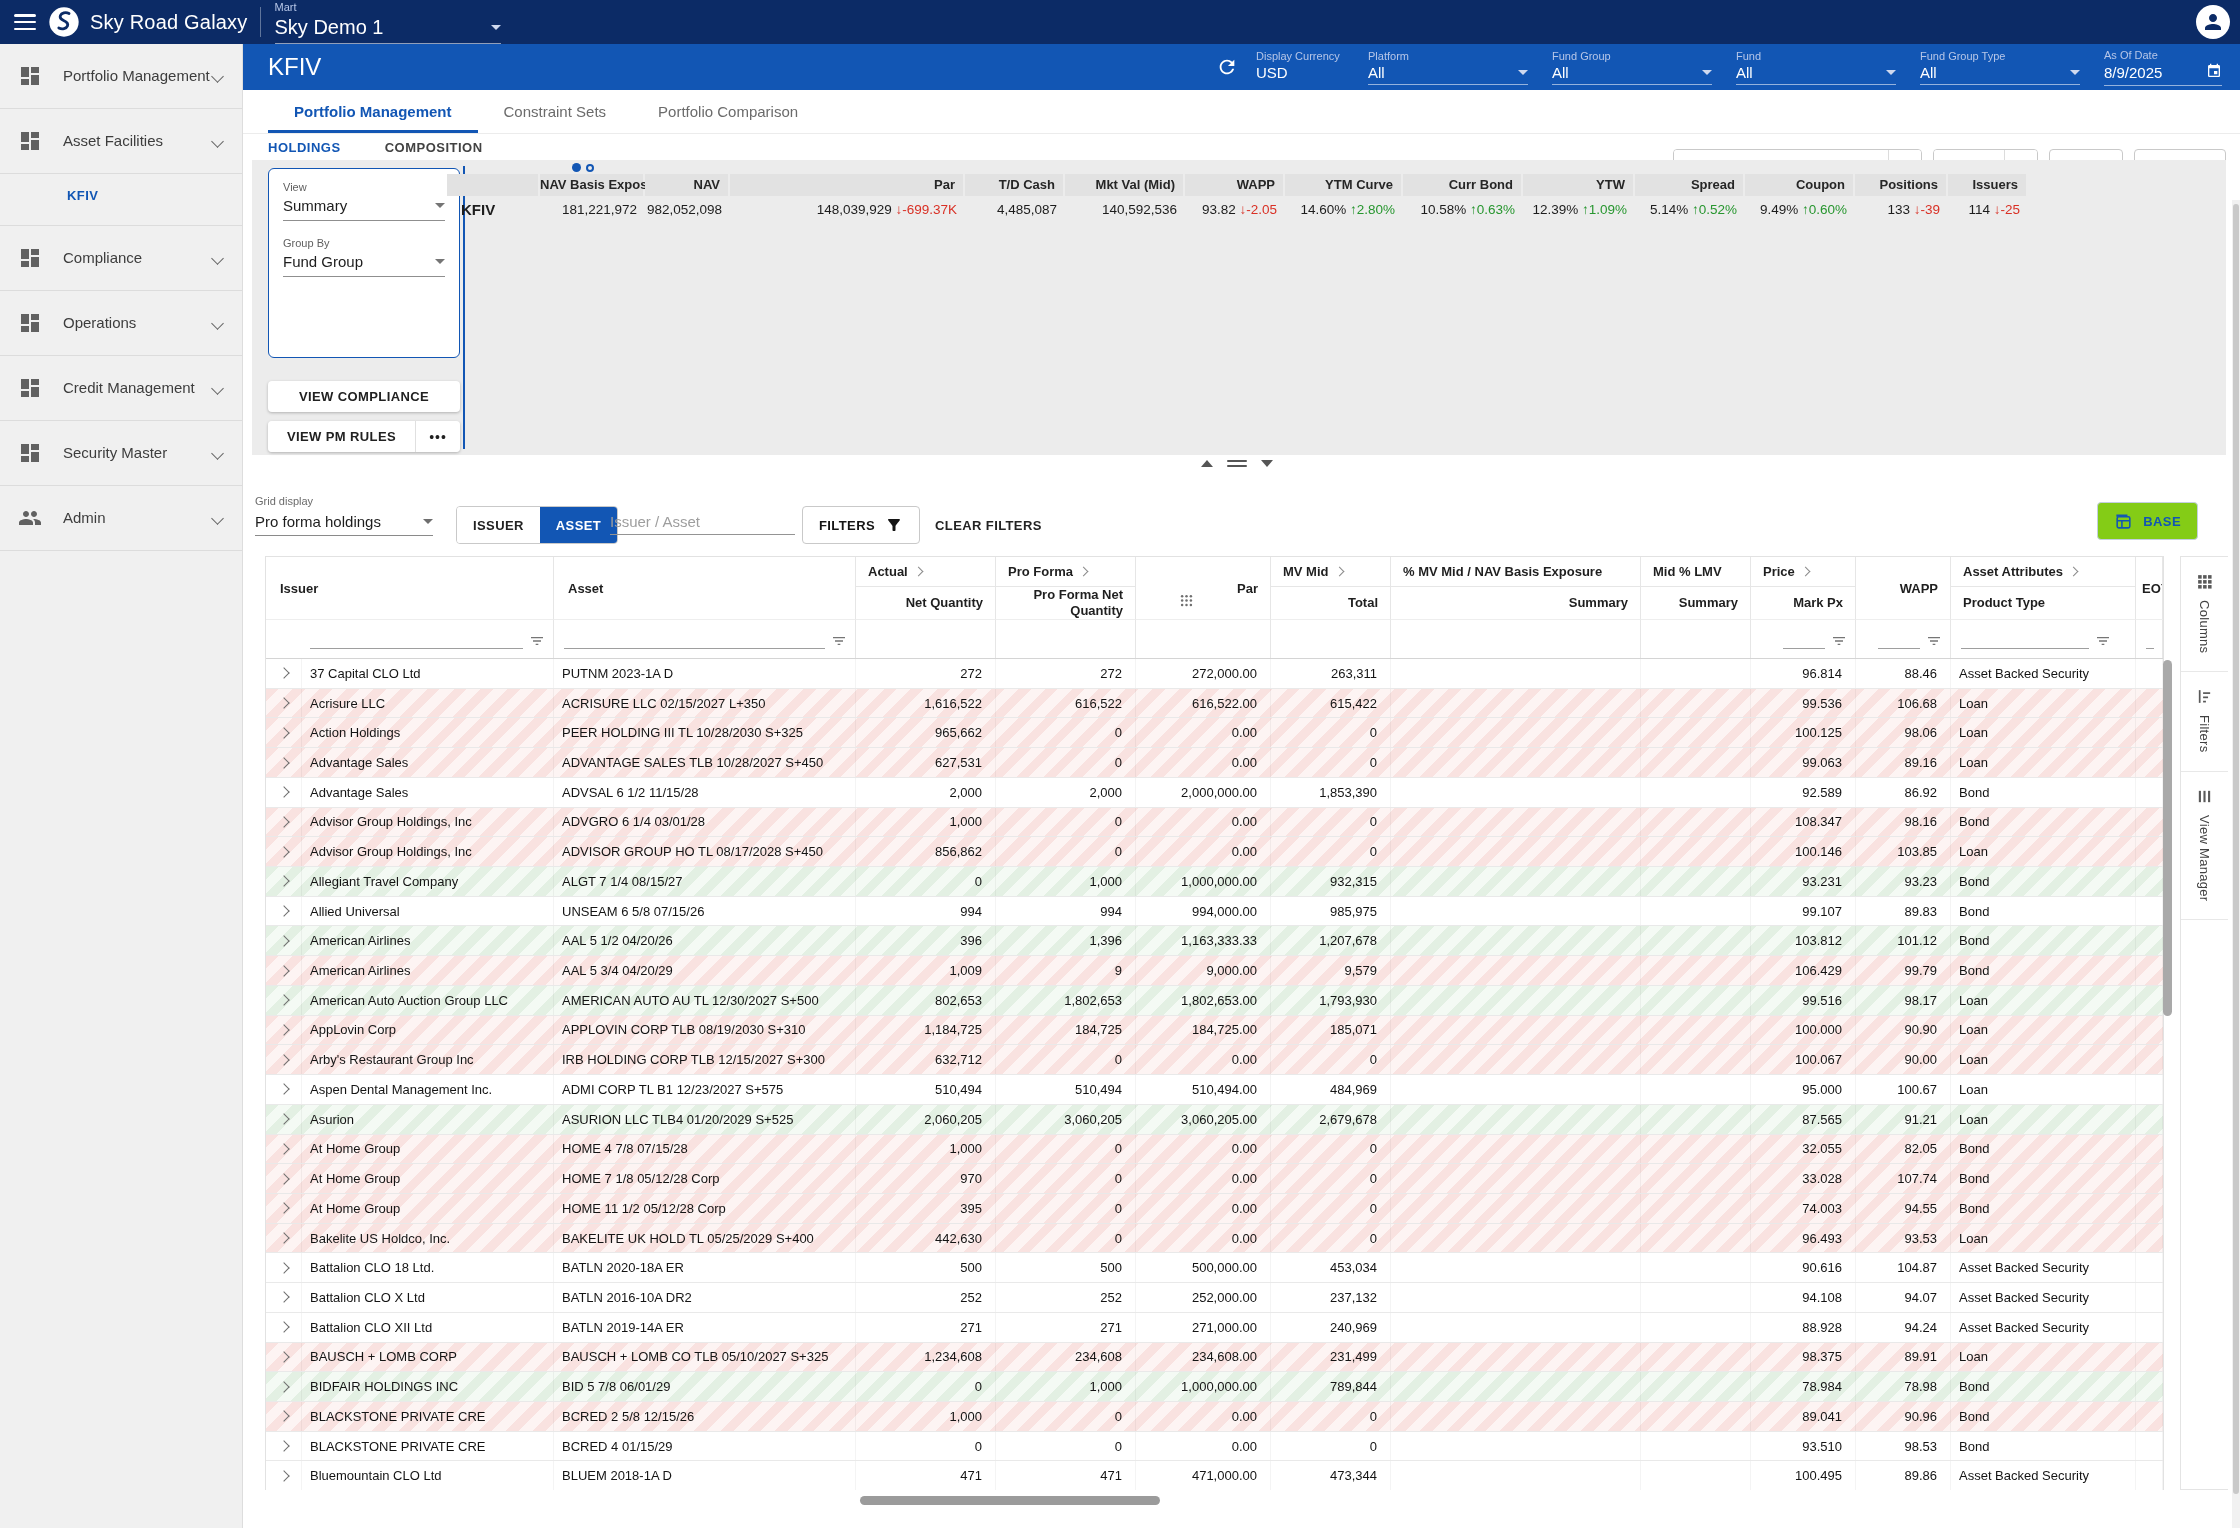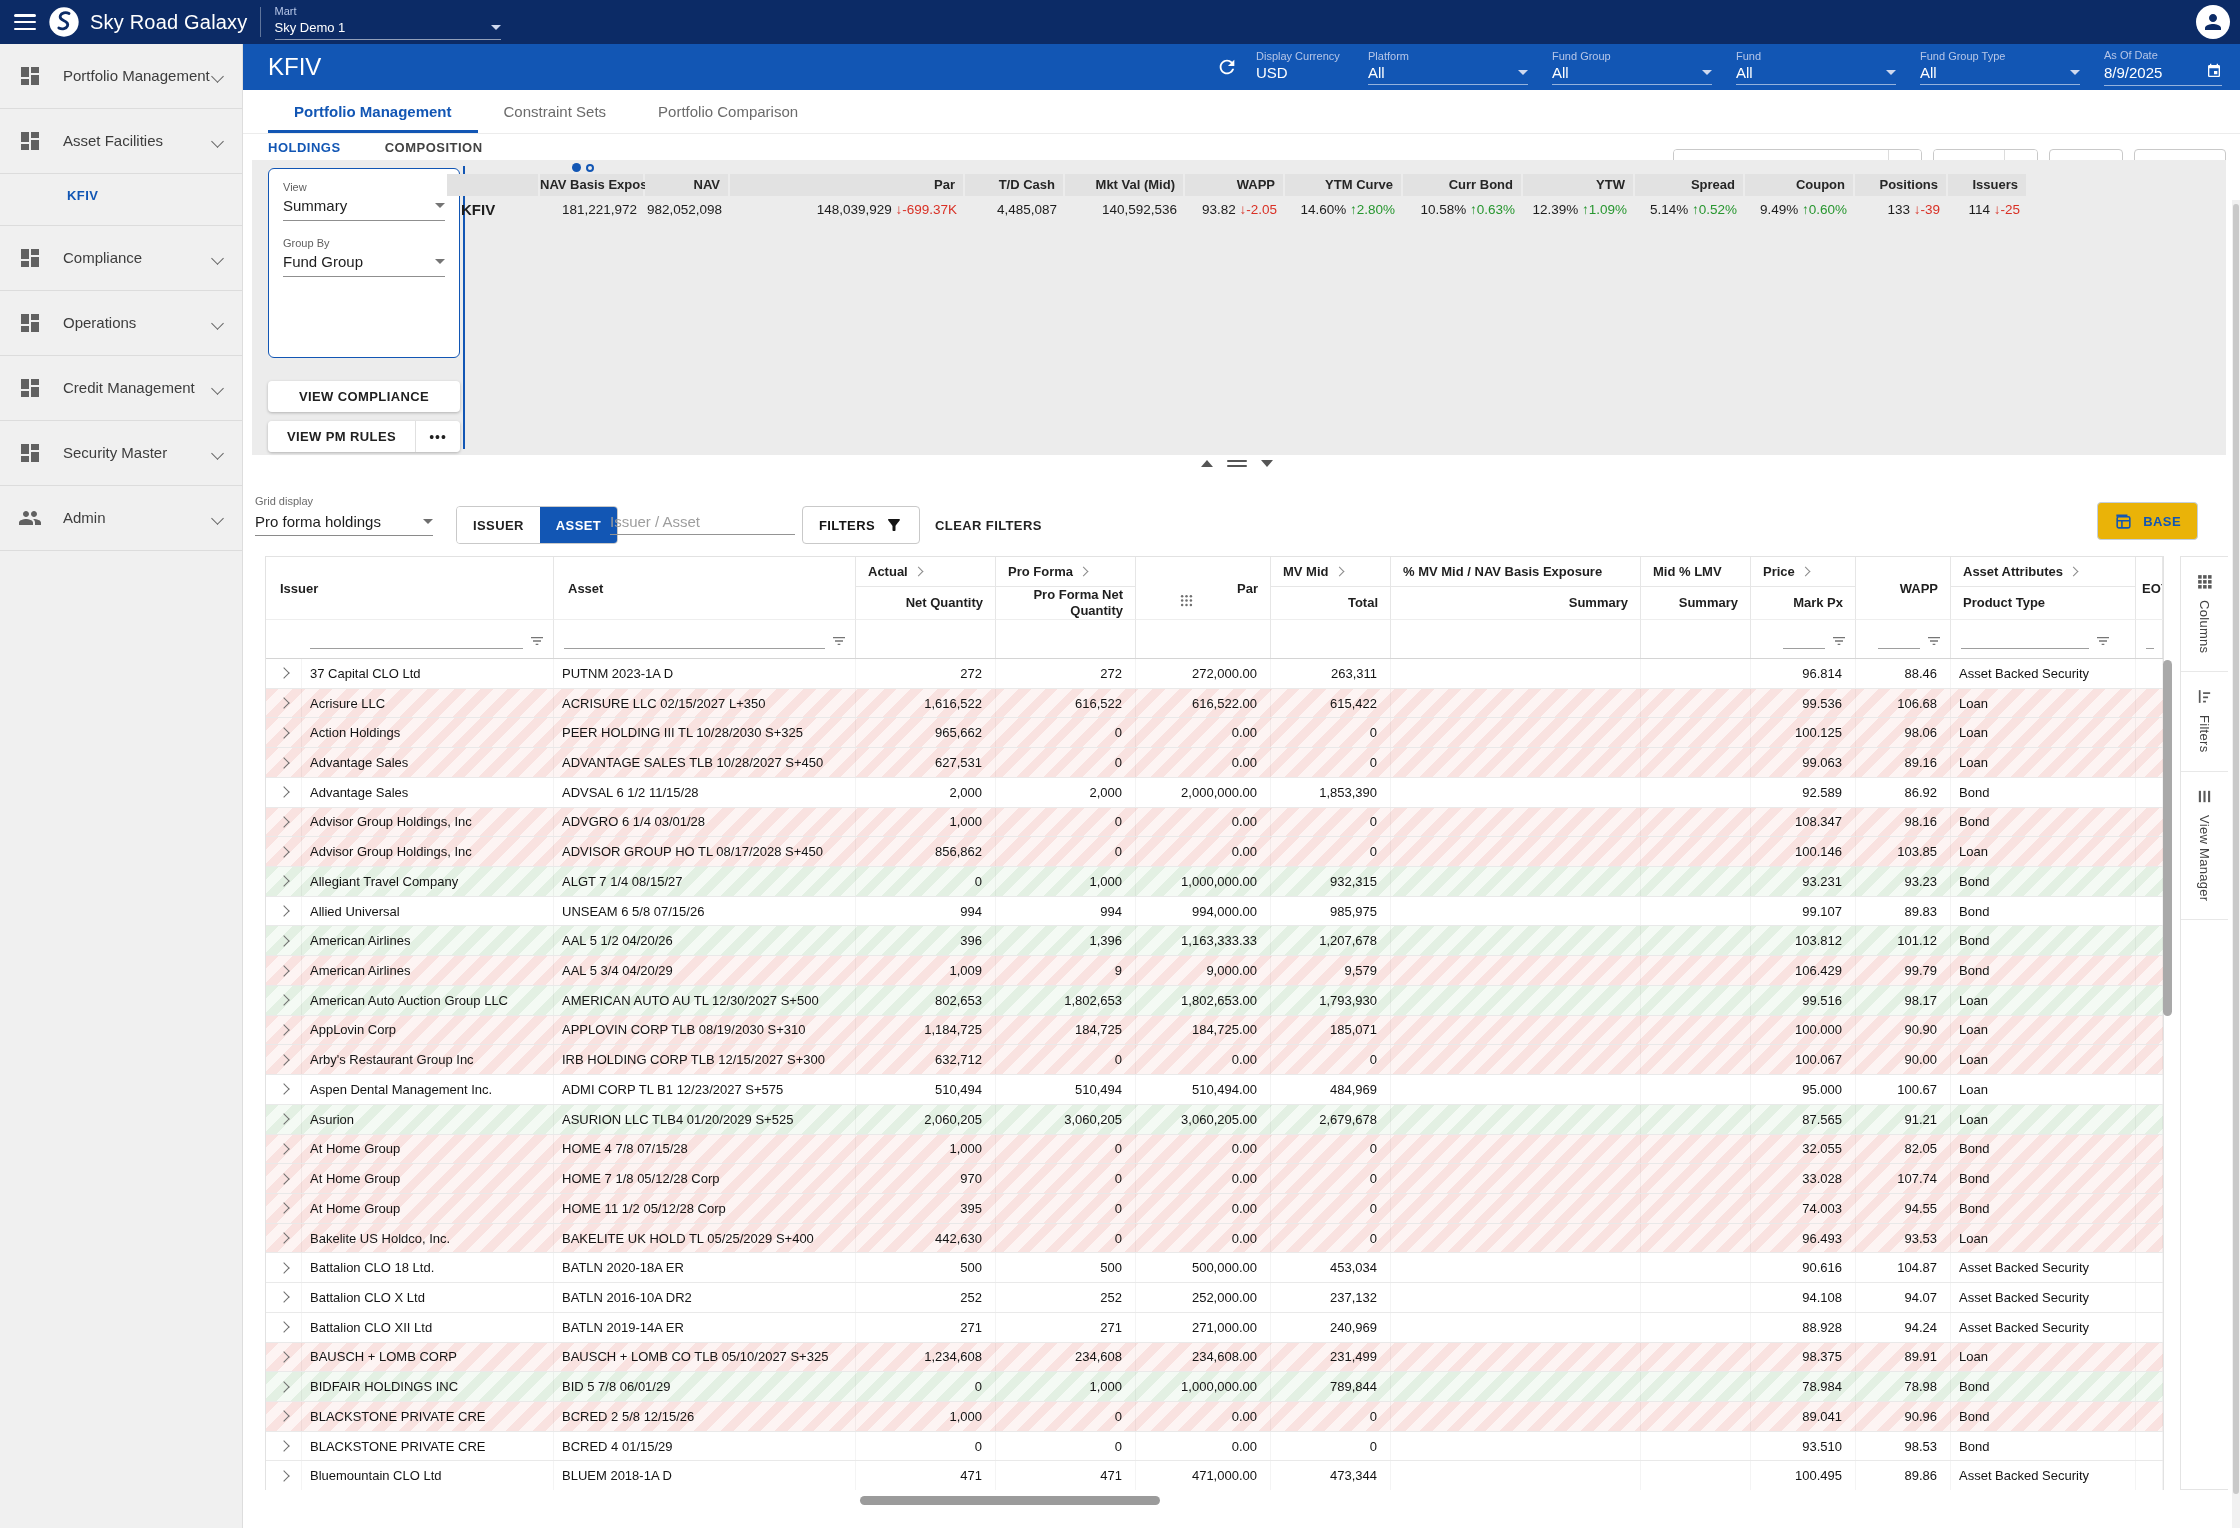--- a/index.html
+++ b/index.html
@@ -13,21 +13,21 @@
 
   
   .topbar{position:absolute;left:0;top:0;width:2240px;height:44px;background:var(--topbar);display:flex;align-items:center;color:#fff;z-index:30}
   .burger{width:22px;height:16px;margin-left:14px;display:flex;flex-direction:column;justify-content:space-between;cursor:pointer}
   .burger i{display:block;height:2.5px;background:#fff;border-radius:2px}
   .logo{width:32px;height:32px;margin-left:12px}
   .app-title{font-size:20px;font-weight:400;margin-left:10px;letter-spacing:.2px}
   .tb-div{width:1px;height:30px;background:rgba(255,255,255,.35);margin:0 14px 0 12px}
   .mart{display:flex;flex-direction:column;position:relative;width:226px}
   .mart .lbl{font-size:11px;color:#b6c6e8;margin-bottom:3px}
-  .mart .val-row{display:flex;align-items:center;justify-content:space-between;border-bottom:1px solid rgba(255,255,255,.55);padding-bottom:4px;font-size:13px}
+  .mart .val-row{display:flex;align-items:center;justify-content:space-between;border-bottom:1px solid rgba(255,255,255,.55);padding-bottom:4px;font-size:20px}
   .caret{width:0;height:0;border-left:5px solid transparent;border-right:5px solid transparent;border-top:5px solid #cfd9ef}
   .avatar{position:absolute;right:10px;top:5px;width:34px;height:34px;border-radius:50%;background:#fff;display:flex;align-items:center;justify-content:center}
 
   
   .sidebar{position:absolute;left:0;top:44px;width:243px;height:1484px;background:#f0f0f0;border-right:1px solid #ddd}
   .sb-block{border-bottom:1px solid #dcdcdc}
   .sb-item{min-height:64px;display:flex;align-items:center;padding:8px 14px 8px 18px;cursor:pointer;color:#3d3d3d}
   .sb-item .ic{width:24px;height:24px;flex:0 0 24px;color:#616161}
   .sb-item .txt{font-size:15px;margin-left:21px;flex:1;line-height:1.35}
   .sb-chev{width:9px;height:9px;border-right:1.8px solid #616161;border-bottom:1.8px solid #616161;transform:rotate(45deg);margin-right:6px}
@@ -95,21 +95,21 @@
   .gd .vrow{display:flex;align-items:center;justify-content:space-between;font-size:15px;color:#1d1d1d;border-bottom:1px solid #8a8a8a;padding:6px 0 5px}
   .gd .caret{border-top-color:#6e6e6e}
   .toggle{position:absolute;left:201px;top:11px;display:flex;border:1px solid #c9c9c9;border-radius:4px;overflow:hidden;height:38px}
   .tg{padding:0 16px;display:flex;align-items:center;font-size:13px;font-weight:700;letter-spacing:.4px;background:#fff;color:#222;cursor:pointer}
   .tg.active{background:var(--accent);color:#fff}
   .searchbox{position:absolute;left:355px;top:14px;width:185px}
   .searchbox input{width:100%;border:none;border-bottom:1px solid #949494;font-family:inherit;font-size:15px;padding:4px 0;background:transparent;outline:none;color:#1d1d1d}
   .searchbox input::placeholder{color:#9e9e9e}
   .filters-btn{position:absolute;left:547px;top:11px;height:38px;padding:0 16px;background:#fff;border:1px solid #c9c9c9;border-radius:4px;display:flex;align-items:center;gap:10px;font-size:13px;font-weight:700;letter-spacing:.4px;color:#151515;cursor:pointer}
   .clear-btn{position:absolute;left:680px;top:11px;height:38px;display:flex;align-items:center;font-size:13px;font-weight:700;letter-spacing:.4px;color:#232323;background:none;border:none;font-family:inherit;cursor:pointer}
-  .base-btn{position:absolute;right:28px;top:7px;height:38px;padding:0 16px;background:#eab308;border:1px solid #c3cfdf;border-radius:4px;display:flex;align-items:center;gap:10px;font-size:13px;font-weight:700;letter-spacing:.4px;color:var(--accent);cursor:pointer}
+  .base-btn{position:absolute;right:28px;top:7px;height:38px;padding:0 16px;background:#84cc16;border:1px solid #c3cfdf;border-radius:4px;display:flex;align-items:center;gap:10px;font-size:13px;font-weight:700;letter-spacing:.4px;color:var(--accent);cursor:pointer}
 
   
   .tablewrap{position:absolute;left:22px;top:512px;width:1899px;height:934px;border:1px solid #e2e2e2;border-bottom:none;background:#fff;overflow:hidden}
   .gcols{display:grid;grid-template-columns:36px 252px 302px 140px 140px 135px 120px 250px 110px 105px 95px 185px 27px}
   .thead{position:relative;grid-template-rows:30px 32px 39px;border-bottom:1px solid #d4d4d4}
   .hc{border-right:1px solid #e6e6e6;font-size:13px;font-weight:700;color:#1f1f1f;display:flex;align-items:center;white-space:nowrap;overflow:hidden}
   .hc.grp{border-bottom:1px solid #e6e6e6;padding-left:12px;gap:7px}
   .hc.sub{justify-content:flex-end;text-align:right;padding-right:12px;white-space:normal;line-height:1.25}
   .hc.sub.left{justify-content:flex-start;padding-left:12px}
   .hc.span2{grid-row:1/3;justify-content:flex-end;padding-right:12px}

